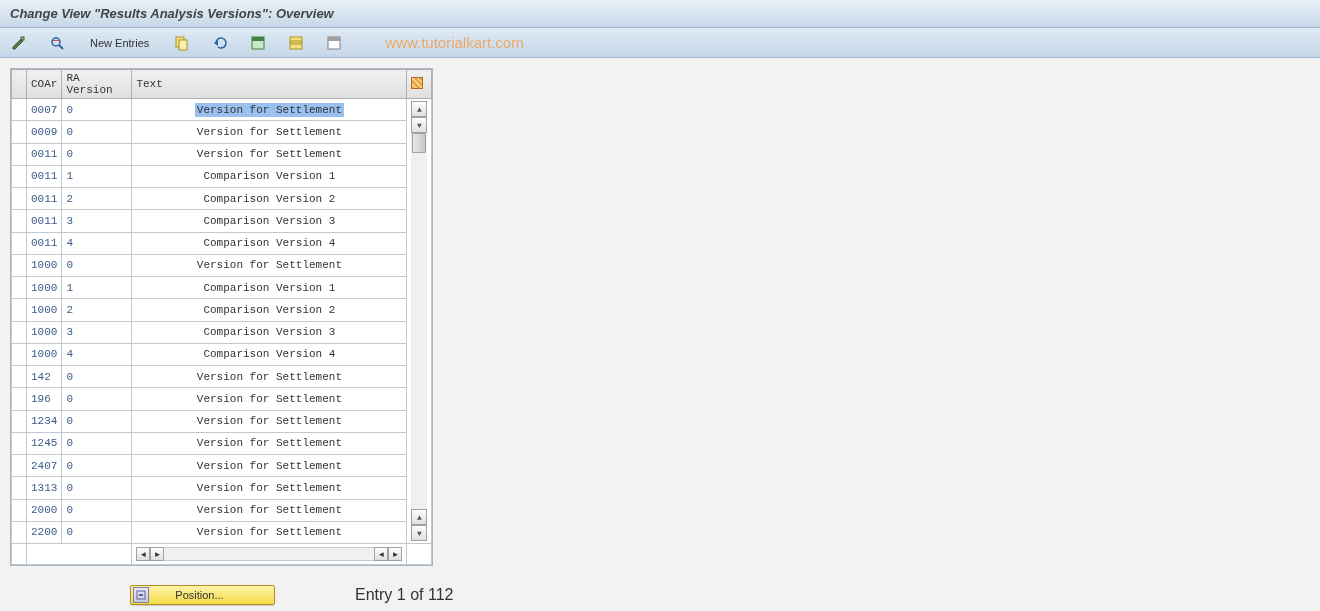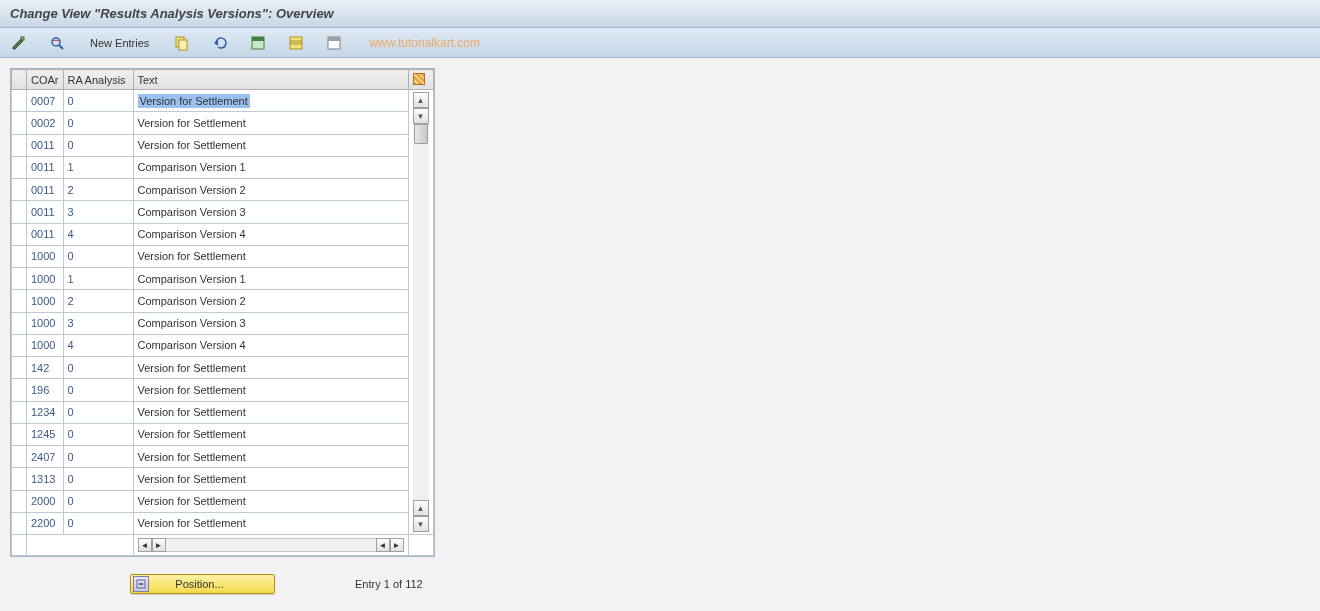--- a/index.html
+++ b/index.html
@@ -49,36 +49,37 @@
     }
     .tb-icon svg { display: block; }
     .tb-text {
       font-size: 11px;
       color: #333;
       cursor: pointer;
       padding: 2px 4px;
     }
     .watermark {
       color: #f0a050;
-      font-size: 12px;
-      margin-left: 6px;
+      font-size: 15px;
+      margin-left: 22px;
       opacity: 0.85;
     }
     .content {
       padding: 10px 10px 0 10px;
     }
     .table-frame {
       display: inline-block;
       border: 1px solid #a8b8c8;
       background: #fff;
       padding: 0;
     }
     table.datagrid {
       border-collapse: collapse;
       font-size: 11px;
+      font-family: Liberation Mono, monospace;
     }
     table.datagrid th {
       background: linear-gradient(to bottom, #f0f0f0, #e0e0e0);
       border: 1px solid #b0b0b0;
       font-weight: normal;
       text-align: left;
       padding: 2px 4px;
       color: #333;
       height: 20px;
     }
@@ -106,20 +107,21 @@
     td.row-sel {
       background: linear-gradient(to bottom, #f0f0f0, #e0e0e0);
       width: 15px;
     }
     td.col-coar, td.col-ra {
       background: #f5f7fa;
       color: #3a5a8a;
     }
     td.col-text {
       background: #f9fbff;
+      text-align: center;
     }
     tr.selected td.col-text span {
       background: #9ac0f0;
       padding: 1px 2px;
     }
     .vscroll-col {
       width: 18px;
       padding: 0;
       background: #f0f0f0;
       vertical-align: top;
@@ -172,21 +174,21 @@
     }
     .hscroll .hs-track {
       flex: 1;
       height: 14px;
       background: #f0f0f0;
       border-top: 1px solid #c8c8c8;
       border-bottom: 1px solid #c8c8c8;
     }
     .footer {
       position: absolute;
-      bottom: 17px;
+      bottom: 6px;
       left: 0;
       width: 100%;
       display: flex;
       align-items: center;
       padding-left: 130px;
       gap: 80px;
     }
     .position-btn {
       display: inline-flex;
       align-items: center;
@@ -203,21 +205,21 @@
     }
     .position-btn .pb-icon {
       position: absolute;
       left: 2px;
       width: 16px; height: 16px;
       background: linear-gradient(to bottom,#e8e8f8,#c8c8e0);
       border:1px solid #8080a0;
       display:flex; align-items:center; justify-content:center;
     }
     .entry-text {
-      font-size: 11px;
+      font-size: 16px;
       color: #333;
     }
   </style>
 </head>
 <body>
 
 <div class="title-bar">
   <h1>Change View "Results Analysis Versions": Overview</h1>
 </div>
 
@@ -269,21 +271,21 @@
   <span class="watermark">www.tutorialkart.com</span>
 </div>
 
 <div class="content">
   <div class="table-frame">
     <table class="datagrid">
       <thead>
         <tr>
           <th class="row-sel-head"></th>
           <th class="col-coar">COAr</th>
-          <th class="col-ra">RA Analysis</th>
+          <th class="col-ra">RA Version</th>
           <th class="col-text">Text</th>
           <th class="col-config"><span class="cfg-icon"></span></th>
         </tr>
       </thead>
       <tbody id="grid-body">
 
       <tr class="selected">
             <td class="row-sel"></td>
             <td class="col-coar">0007</td>
             <td class="col-ra">0</td>
@@ -294,21 +296,21 @@
                 <div class="scroll-btn">▼</div>
                 <div class="scroll-thumb"></div>
                 <div style="flex:1"></div>
                 <div class="scroll-btn">▲</div>
                 <div class="scroll-btn">▼</div>
               </div>
             </td>
           </tr>
           <tr>
             <td class="row-sel"></td>
-            <td class="col-coar">0002</td>
+            <td class="col-coar">0009</td>
             <td class="col-ra">0</td>
             <td class="col-text"><span>Version for Settlement</span></td>
           </tr>
           <tr>
             <td class="row-sel"></td>
             <td class="col-coar">0011</td>
             <td class="col-ra">0</td>
             <td class="col-text"><span>Version for Settlement</span></td>
           </tr>
           <tr>

